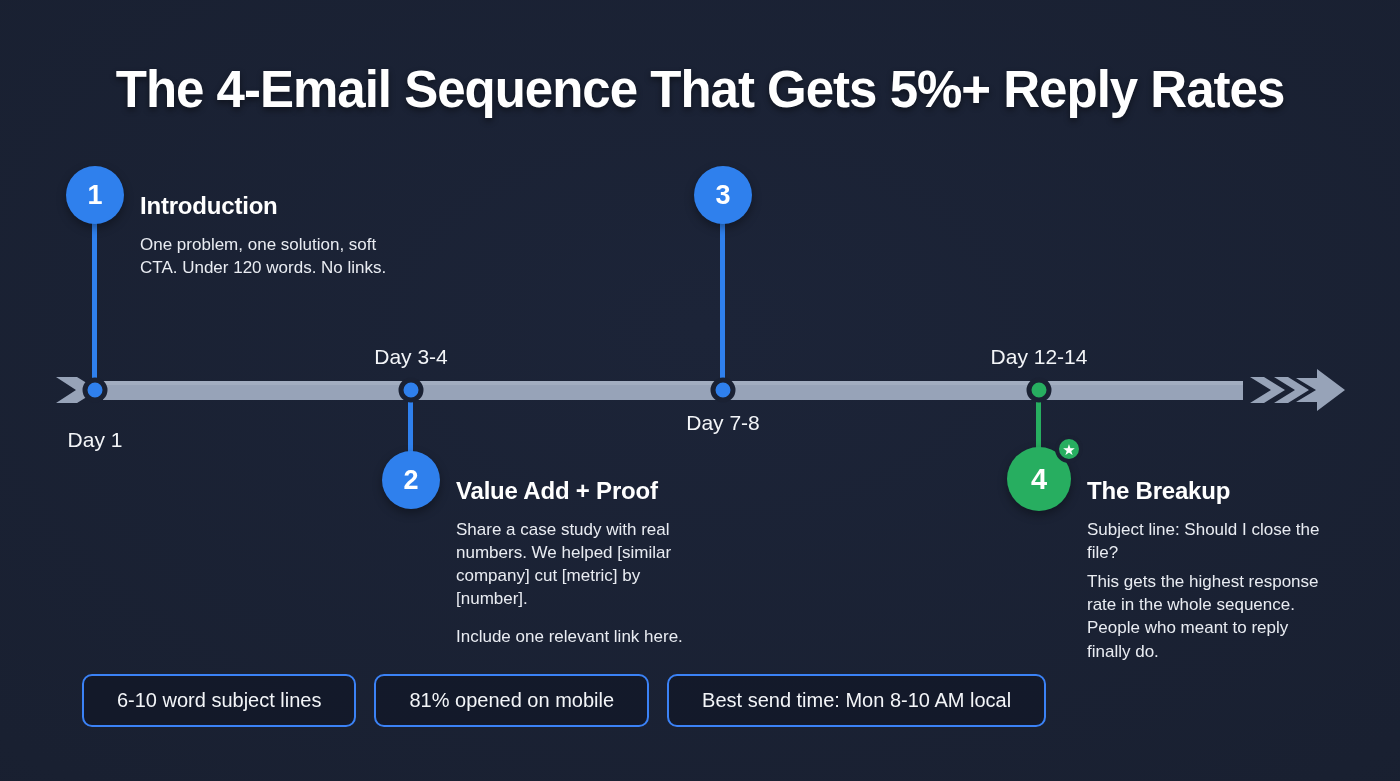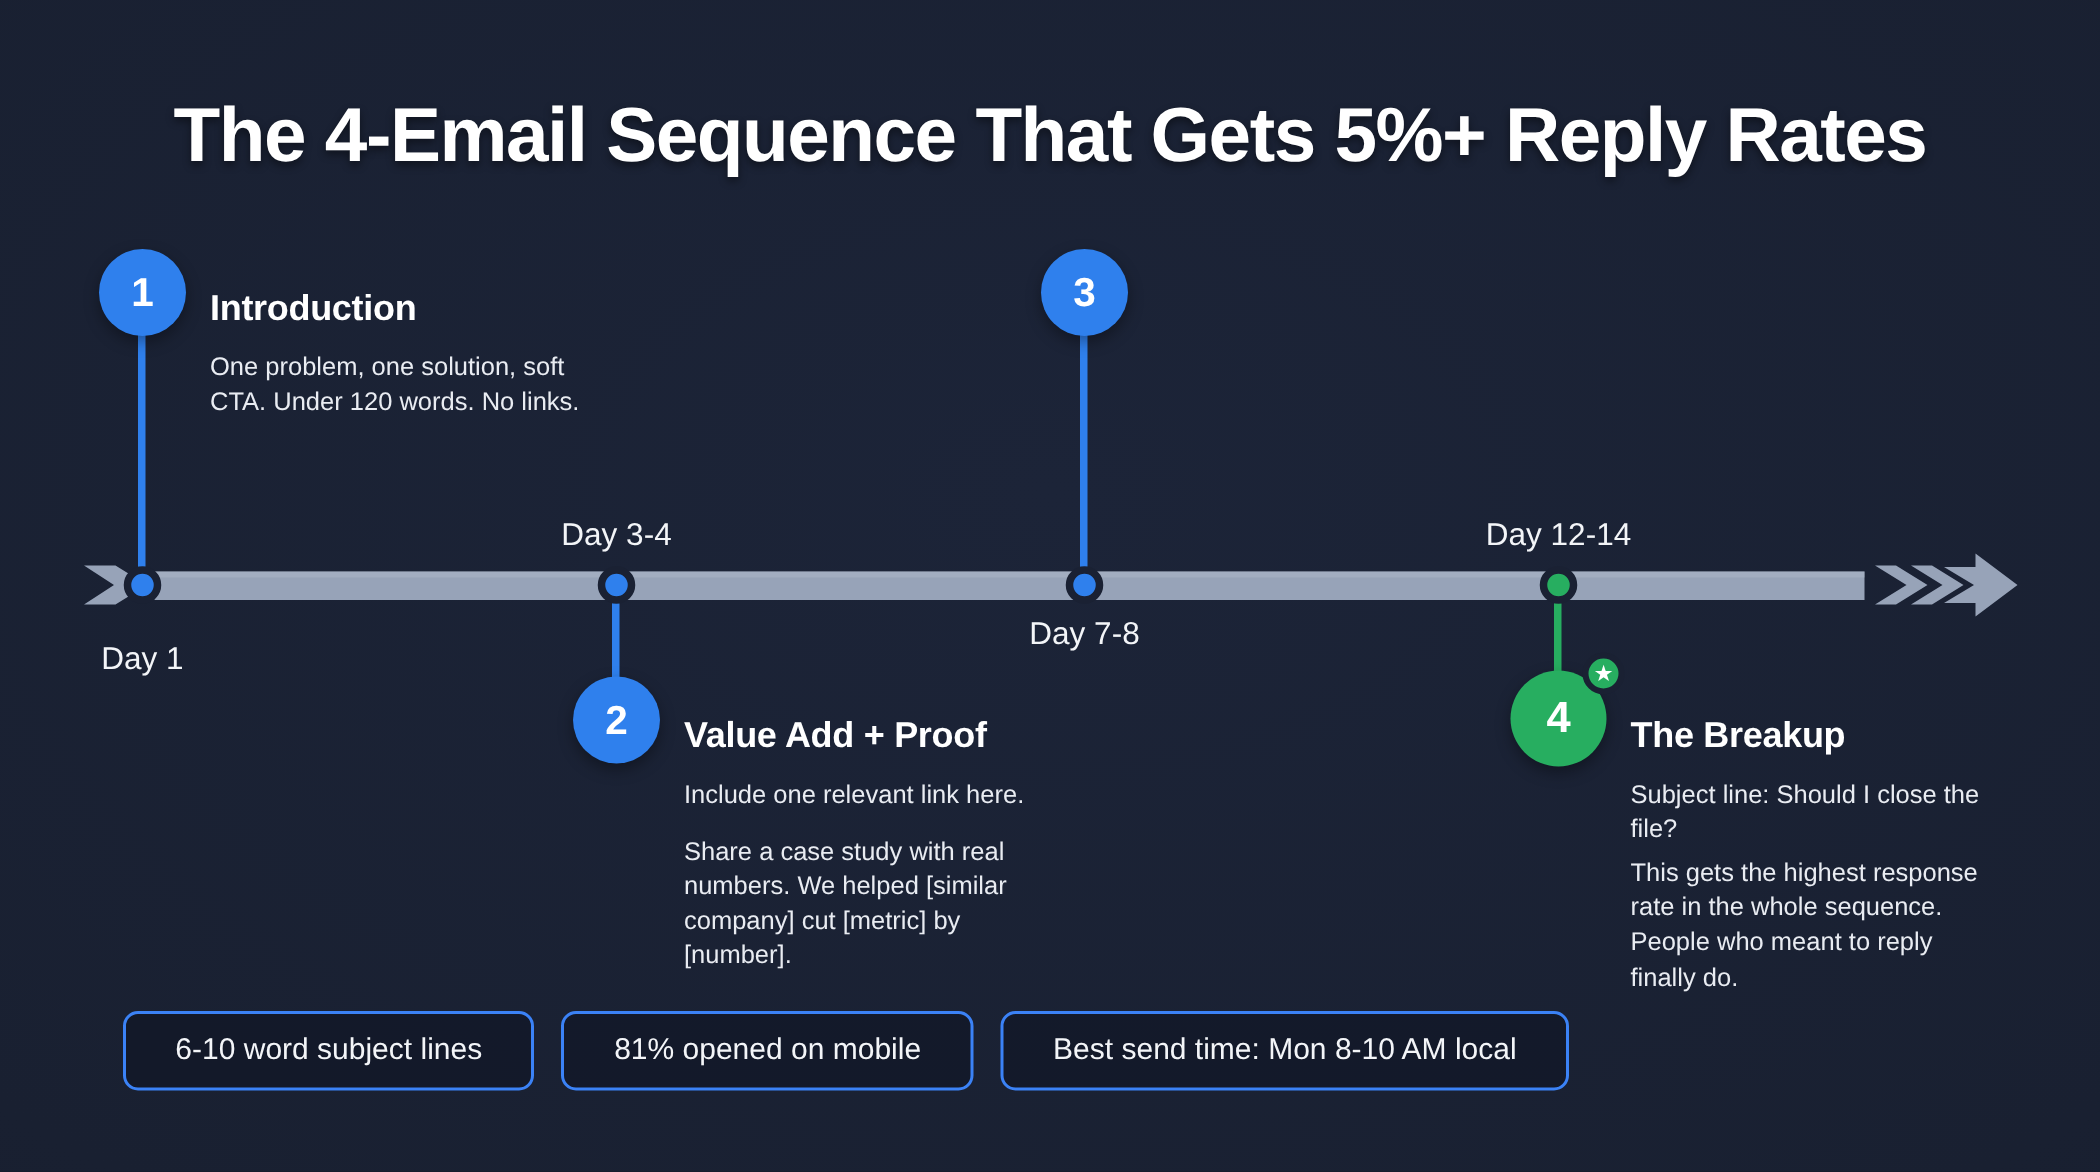--- a/index.html
+++ b/index.html
@@ -119,22 +119,22 @@
   <div class="content" style="left:140px;top:177px;width:252px;">
     <h2>Introduction</h2>
     <p>One problem, one solution, soft CTA. Under 120 words. No links.</p>
   </div>
 
   <div class="num-circle" style="left:382px;top:451px;">
     <span>2</span>
   </div>
   <div class="content" style="left:456px;top:462px;width:245px;">
     <h2>Value Add + Proof</h2>
+    <p>Share a case study with real numbers. We helped [similar company] cut [metric] by [number].</p>
     <p>Include one relevant link here.</p>
-    <p>Share a case study with real numbers. We helped [similar company] cut [metric] by [number].</p>
   </div>
 
   <div class="num-circle" style="left:694px;top:166px;">
     <span>3</span>
   </div>
 
   <div class="num-circle green big" style="left:1007px;top:447px;">
     <span>4</span>
     <span class="star-badge">★</span>
   </div>

